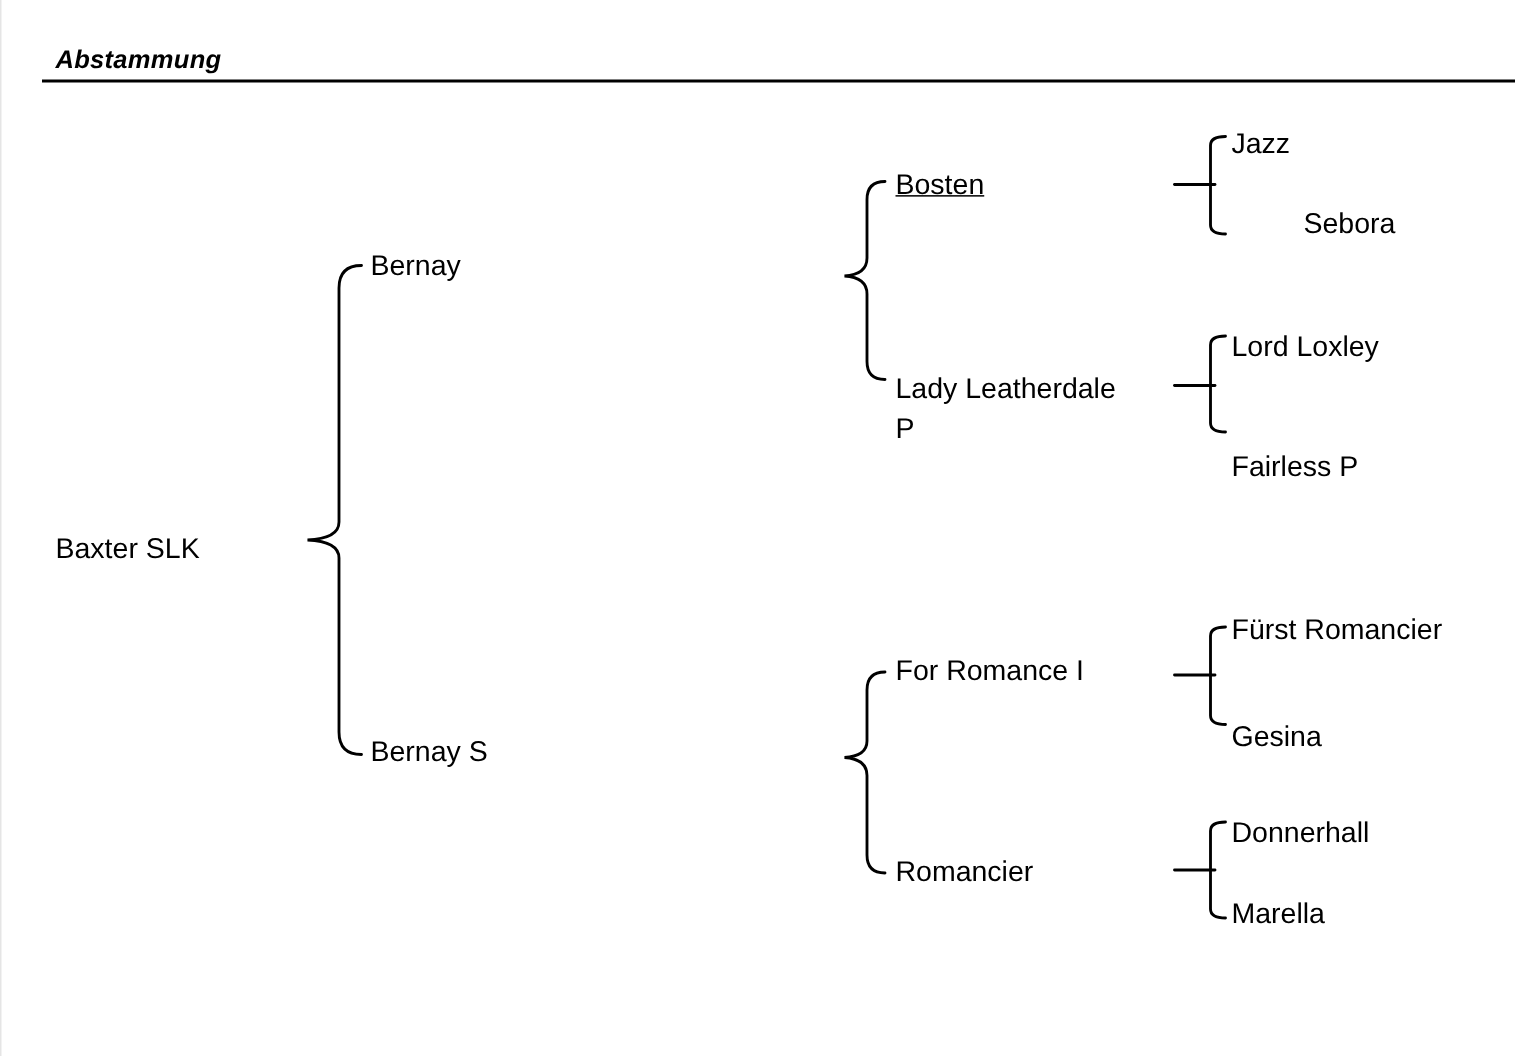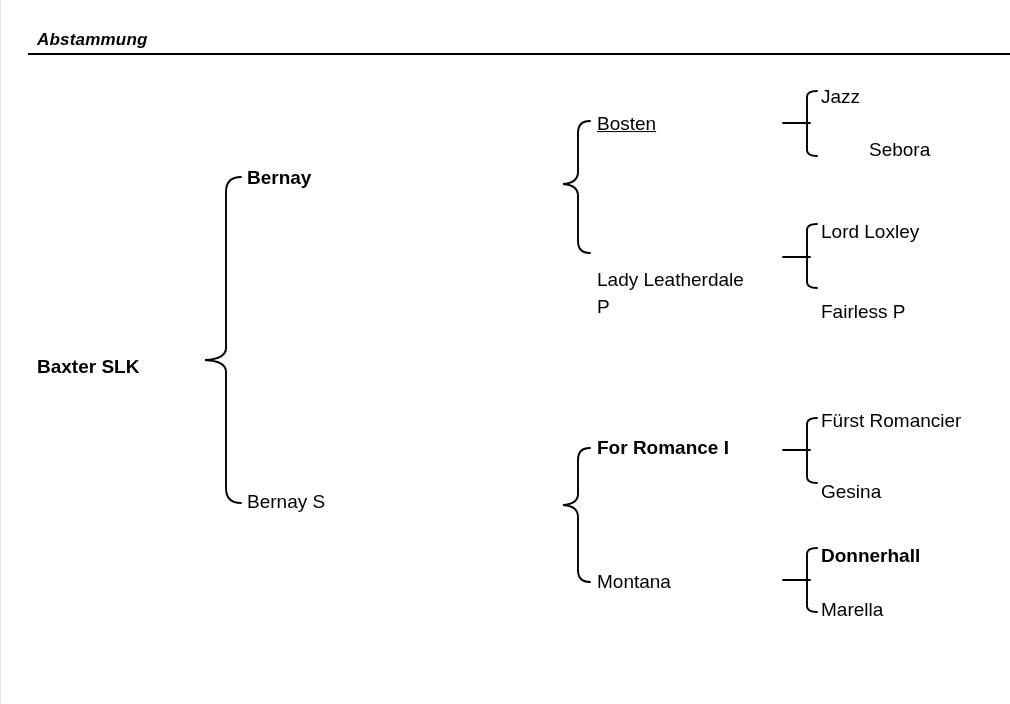--- a/index.html
+++ b/index.html
@@ -43,21 +43,21 @@
     position: absolute;
     left: 0; top: 0;
   }
   .node {
     position: absolute;
     font-size: 19px;
     line-height: 1.15;
     white-space: nowrap;
     transform: translateY(-50%);
   }
-  .node.b { font-weight: bold; }
+  .node.b { font-weight: normal; }
   .node.wrap {
     white-space: normal;
     transform: none;
     width: 160px;
     line-height: 27px;
   }
 </style>
 </head>
 <body>
 
@@ -86,23 +86,23 @@
   <path d="M 783,580 L 810,580"></path>
   <path d="M 817,548 Q 807,548 807,554 L 807,606 Q 807,612 817,612"></path>
 </svg>
 
 <div class="node b" style="left:37px; top:367px;">Baxter SLK</div>
 
 <div class="node b" style="left:247px; top:178px;">Bernay</div>
 <div class="node" style="left:247px; top:502px;">Bernay S</div>
 
 <div class="node" style="left:597px; top:124px;text-decoration:underline;">Bosten</div>
-<div class="node wrap" style="left:597px; top:246px;margin-top:20px;">Lady Leatherdale P</div>
+<div class="node wrap" style="left:597px; top:246px;">Lady Leatherdale P</div>
 <div class="node b" style="left:597px; top:448px;">For Romance I</div>
-<div class="node" style="left:597px; top:582px;">Montana</div>
+<div class="node" style="left:597px; top:582px;">Romancier</div>
 
 <div class="node" style="left:821px; top:97px;">Jazz</div>
 <div class="node" style="left:821px; top:150px;margin-left:48px;">Sebora</div>
 <div class="node" style="left:821px; top:232px;">Lord Loxley</div>
 <div class="node" style="left:821px; top:312px;">Fairless P</div>
 <div class="node" style="left:821px; top:421px;">Fürst Romancier</div>
 <div class="node" style="left:821px; top:492px;text-align:right;">Gesina</div>
 <div class="node b" style="left:821px; top:556px;">Donnerhall</div>
 <div class="node" style="left:821px; top:610px;">Marella</div>
 

